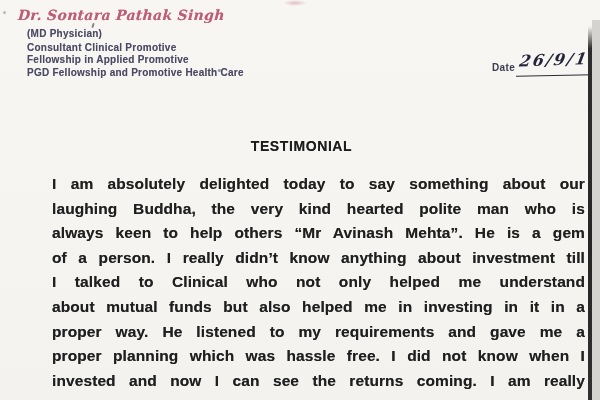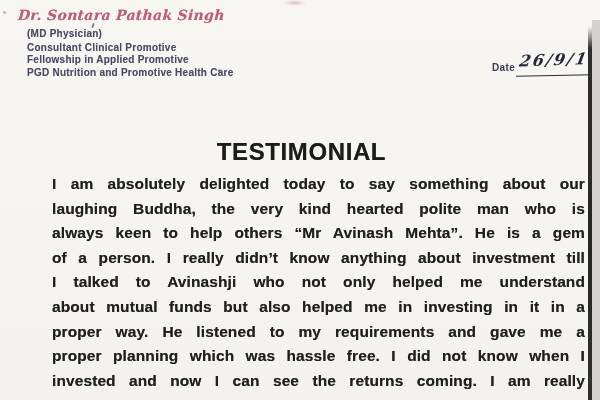--- a/index.html
+++ b/index.html
@@ -86,21 +86,21 @@
   }
   .comma-cred {
     position: absolute; left: 218px; top: 69px; width: 3px; height: 3px;
     background: #6a6a7a; border-radius: 50% 50% 50% 0; transform: rotate(35deg); opacity: 0.7;
   }
 
   
   .heading {
     position: absolute; left: 35px; top: 138px; width: 533px;
     text-align: center;
-    font-size: 24px;
+    font-size: 14px;
     font-weight: bold;
     color: #1c1c1c;
     letter-spacing: 0.6px;
     text-shadow: 0 0 0.5px rgba(0,0,0,0.6);
   }
 
   
   .body-text { position: absolute; left: 52px; top: 172px; width: 533px; }
   .body-line {
     font-size: 15.5px;
@@ -117,21 +117,21 @@
 <body>
 
 <div class="page">
 
   <div class="letterhead">
     <div class="doctor-name">Dr. Sontara Pathak Singh</div>
     <div class="credentials">
       <div class="cred-line first">(MD Physician)</div>
       <div class="cred-line">Consultant Clinical Promotive</div>
       <div class="cred-line">Fellowship in Applied Promotive</div>
-      <div class="cred-line">PGD Nutrition and Promotive Health Care</div>
+      <div class="cred-line">PGD Fellowship and Promotive Health Care</div>
     </div>
   </div>
 
   <div class="date-block">
     <span class="date-label">Date</span>
     <span class="date-value">26/9/17</span>
     <span class="date-underline"></span>
   </div>
 
   <div class="scan-edge-strip"></div>
@@ -141,20 +141,20 @@
   <div class="tick-md"></div>
   <div class="comma-cred"></div>
 
   <div class="heading">TESTIMONIAL</div>
 
   <div class="body-text">
     <div class="body-line">I am absolutely delighted today to say something about our</div>
     <div class="body-line">laughing Buddha, the very kind hearted polite man who is</div>
     <div class="body-line">always keen to help others “Mr Avinash Mehta”. He is a gem</div>
     <div class="body-line">of a person. I really didn’t know anything about investment till</div>
-    <div class="body-line">I talked to Avinashji who not only helped me understand</div>
+    <div class="body-line">I talked to Clinical who not only helped me understand</div>
     <div class="body-line">about mutual funds but also helped me in investing in it in a</div>
     <div class="body-line">proper way. He listened to my requirements and gave me a</div>
     <div class="body-line">proper planning which was hassle free. I did not know when I</div>
     <div class="body-line">invested and now I can see the returns coming. I am really</div>
   </div>
 
 </div>
 
 </body></html>

